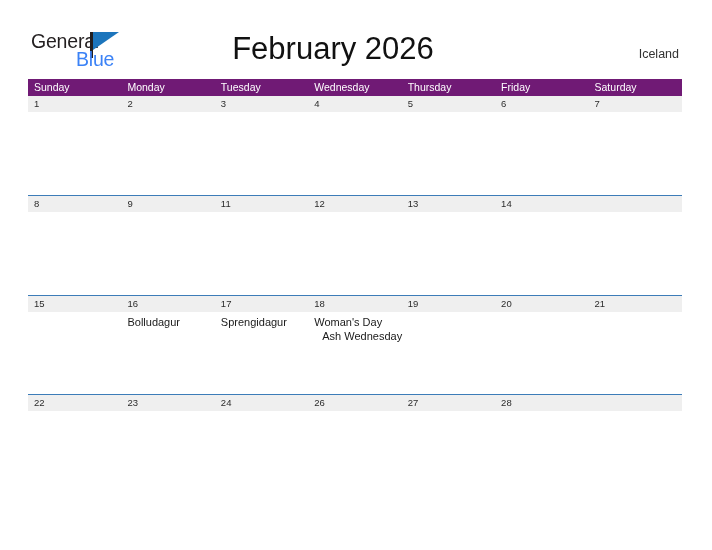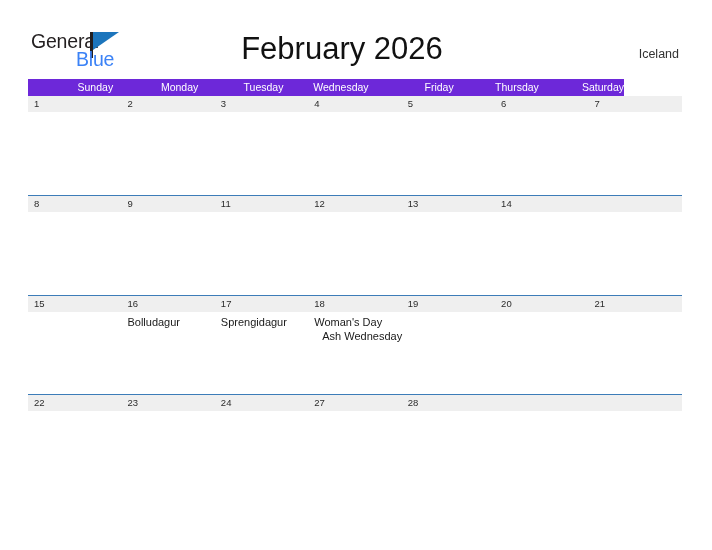--- a/index.html
+++ b/index.html
@@ -75,21 +75,21 @@
     left: 3px;
     top: 0;
     width: 0;
     height: 0;
     border-top: 18px solid #1c75bc;
     border-right: 26px solid transparent;
   }
 
   .title {
     position: absolute;
-    left: 9px;
+    left: 0;
     top: 31px;
     width: 666px;
     text-align: center;
     font-size: 31px;
     color: #111111;
     font-family: "Liberation Sans", sans-serif;
     letter-spacing: 0px;
   }
 
   .country {
@@ -104,24 +104,23 @@
   
   .calendar {
     position: absolute;
     left: 28px;
     top: 79px;
     width: 654px;
   }
 
   .dow-row {
     display: flex;
-    width: 596px;
+    width: 654px;
     height: 17px;
-    background: #6d28d9;
-    text-align: right;
+    background: #701a75;
   }
   .dow-cell {
     width: 93.43px;
     box-sizing: border-box;
     padding-left: 6px;
     color: #ffffff;
     font-size: 10.5px;
     line-height: 17px;
     font-family: "Liberation Sans", sans-serif;
     white-space: nowrap;
@@ -201,22 +200,22 @@
     <div class="country">Iceland</div>
 
   </div>
 
   <div class="calendar">
     <div class="dow-row">
         <div class="dow-cell">Sunday</div>
         <div class="dow-cell">Monday</div>
         <div class="dow-cell">Tuesday</div>
         <div class="dow-cell">Wednesday</div>
+        <div class="dow-cell">Thursday</div>
         <div class="dow-cell">Friday</div>
-        <div class="dow-cell">Thursday</div>
         <div class="dow-cell">Saturday</div>
       </div>
     <div class="weeks">
         <div class="week">
           <div class="week-band"></div>
           <div class="week-cells">
             <div class="day-cell">
               <div class="day-num">1</div>
               <div class="events"></div>
             </div>
@@ -324,20 +323,24 @@
             </div>
             <div class="day-cell">
               <div class="day-num">23</div>
               <div class="events"></div>
             </div>
             <div class="day-cell">
               <div class="day-num">24</div>
               <div class="events"></div>
             </div>
             <div class="day-cell">
+              <div class="day-num">26</div>
+              <div class="events"></div>
+            </div>
+            <div class="day-cell">
               <div class="day-num">27</div>
               <div class="events"></div>
             </div>
             <div class="day-cell">
               <div class="day-num">28</div>
               <div class="events"></div>
             </div>
           </div>
         </div>
       </div>

